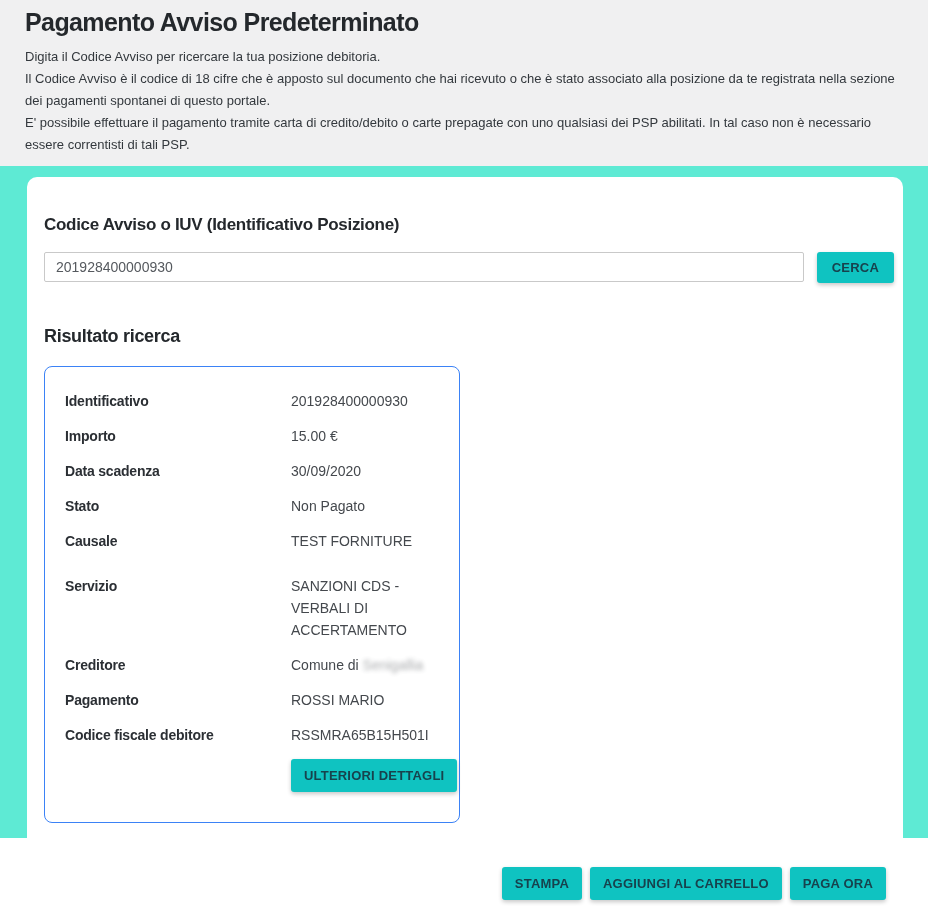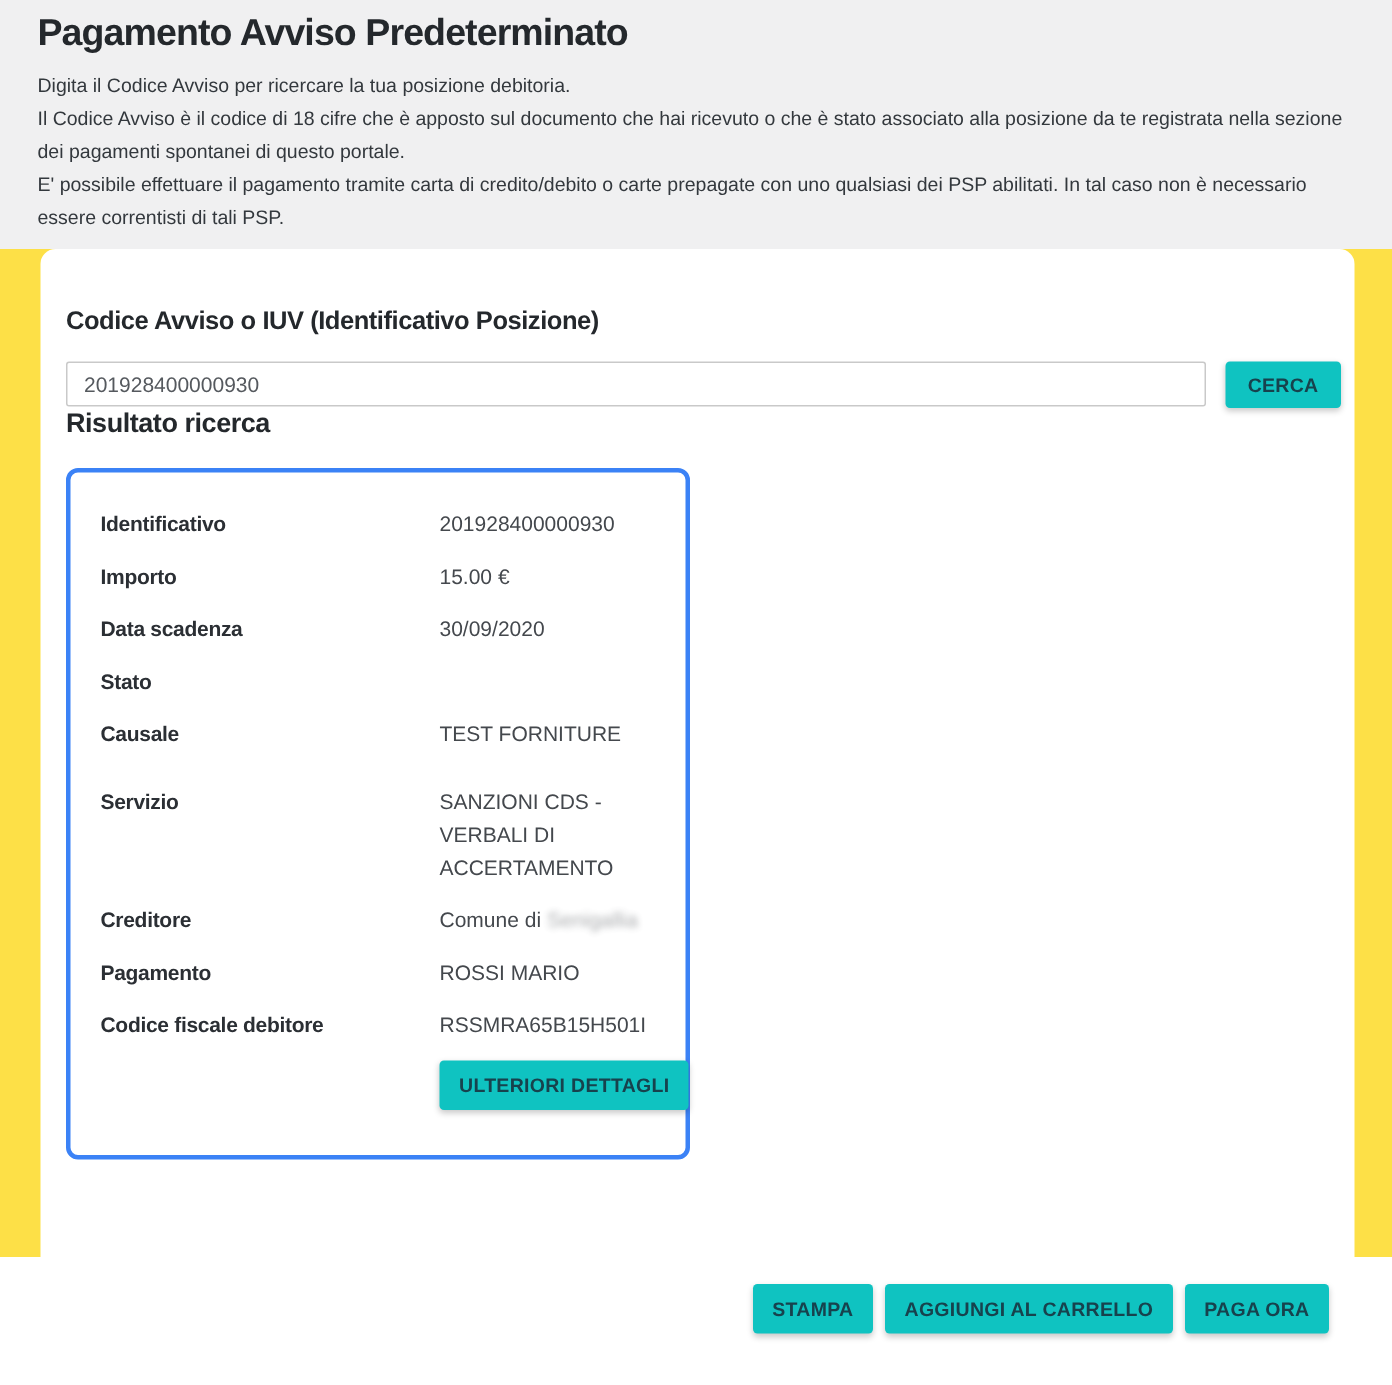--- a/index.html
+++ b/index.html
@@ -28,24 +28,24 @@
     color: #24282c;
   }
   .intro-line {
     font-size: 13px;
     line-height: 22px;
     color: #33383d;
   }
 
   
   .blue-wrap {
-    background: #fde047;
+    background: #5eead4;
     width: 928px;
     height: 672px;
-    padding: 0 25px 0 27px;
+    padding: 11px 25px 0 27px;
   }
   .main-card {
     position: relative;
     background: #ffffff;
     border-radius: 10px 10px 0 0;
     width: 100%;
     height: 740px;
     padding: 38px 9px 0 17px;
   }
 
@@ -84,29 +84,30 @@
     letter-spacing: 0.2px;
     padding: 9px 13px;
     cursor: pointer;
     box-shadow: 0 2px 4px rgba(0,0,0,0.22);
     white-space: nowrap;
   }
   .btn-cerca { padding: 8px 15px; text-align: center; }
 
   
   .results-heading {
+    margin-top: 43px;
     font-size: 18px;
     font-weight: bold;
     letter-spacing: -0.3px;
     color: #24282c;
   }
   .result-card {
     margin-top: 19px;
     width: 416px;
-    border: 3px solid #3b82f6;
+    border: 1px solid #3b82f6;
     border-radius: 8px;
     padding: 23px 10px 30px 20px;
     background: #ffffff;
   }
   .detail-row {
     display: grid;
     grid-template-columns: 226px auto;
     font-size: 14px;
     line-height: 22px;
     margin-bottom: 13px;
@@ -166,20 +167,21 @@
         <div class="row-value">15.00 €</div>
       </div>
 
       <div class="detail-row">
         <div class="row-label">Data scadenza</div>
         <div class="row-value">30/09/2020</div>
       </div>
 
       <div class="detail-row">
         <div class="row-label">Stato</div>
+        <div class="row-value">Non Pagato</div>
       </div>
 
       <div class="detail-row">
         <div class="row-label">Causale</div>
         <div class="row-value">TEST FORNITURE</div>
       </div>
 
       <div class="detail-row spaced">
         <div class="row-label">Servizio</div>
         <div class="row-value">SANZIONI CDS - VERBALI DI ACCERTAMENTO</div>

